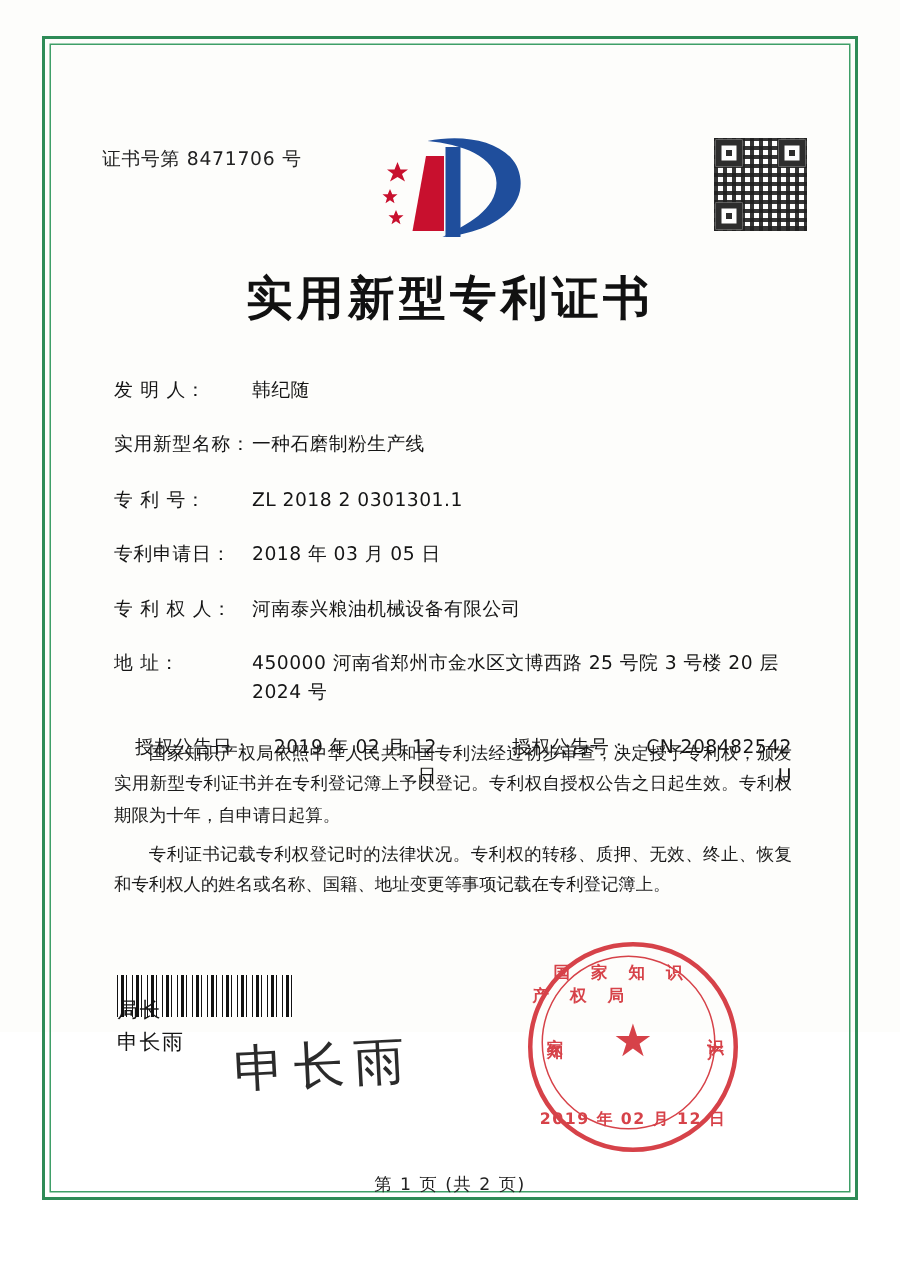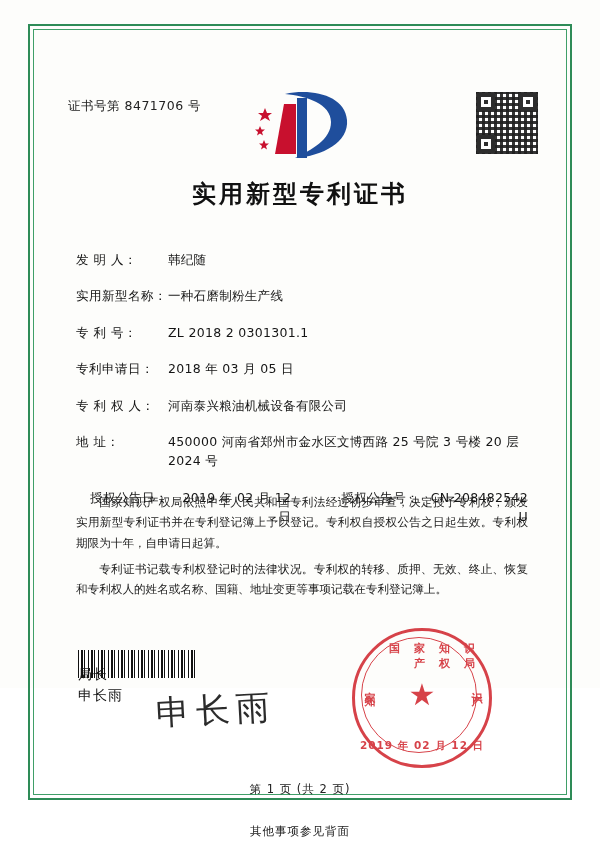--- a/index.html
+++ b/index.html
@@ -93,21 +93,21 @@
     width: 100px; height: 78px;
   }
 
   
   .title {
     position: absolute;
     left: 0; top: 178px;
     width: 600px;
     text-align: center;
     font-family: "DejaVu Serif", "Liberation Serif", serif;
-    font-size: 24px;
+    font-size: 31px;
     font-weight: bold;
     letter-spacing: 3px;
     color: #111;
   }
 
   
   .fields {
     position: absolute;
     left: 76px; top: 250px;
     width: 452px;
@@ -219,21 +219,21 @@
     left: 50%; top: 48%;
     transform: translate(-50%, -50%);
     font-size: 30px;
     line-height: 1;
     color: #d0222a;
   }
   .seal-text-top {
     position: absolute;
     left: 0; top: 10px;
     width: 134px;
-    text-align: right;
+    text-align: left;
     font-size: 11px;
     letter-spacing: 14px;
     text-indent: 14px;
     font-weight: bold;
   }
   .seal-text-bottom {
     position: absolute;
     left: 0; bottom: 12px;
     width: 134px;
     text-align: center;
@@ -360,15 +360,14 @@
   <div class="seal">
     <div class="ring"></div>
     <div class="seal-text-top">国家知识产权局</div>
     <div class="seal-side-left">家知</div>
     <div class="seal-side-right">识产</div>
     <div class="star">★</div>
     <div class="seal-text-bottom">2019 年 02 月 12 日</div>
   </div>
 
   <div class="page-no">第 1 页 (共 2 页)</div>
-  <div class="footer-note">其他事项参见背面</div>
 
 </div>
 
 </body></html>

